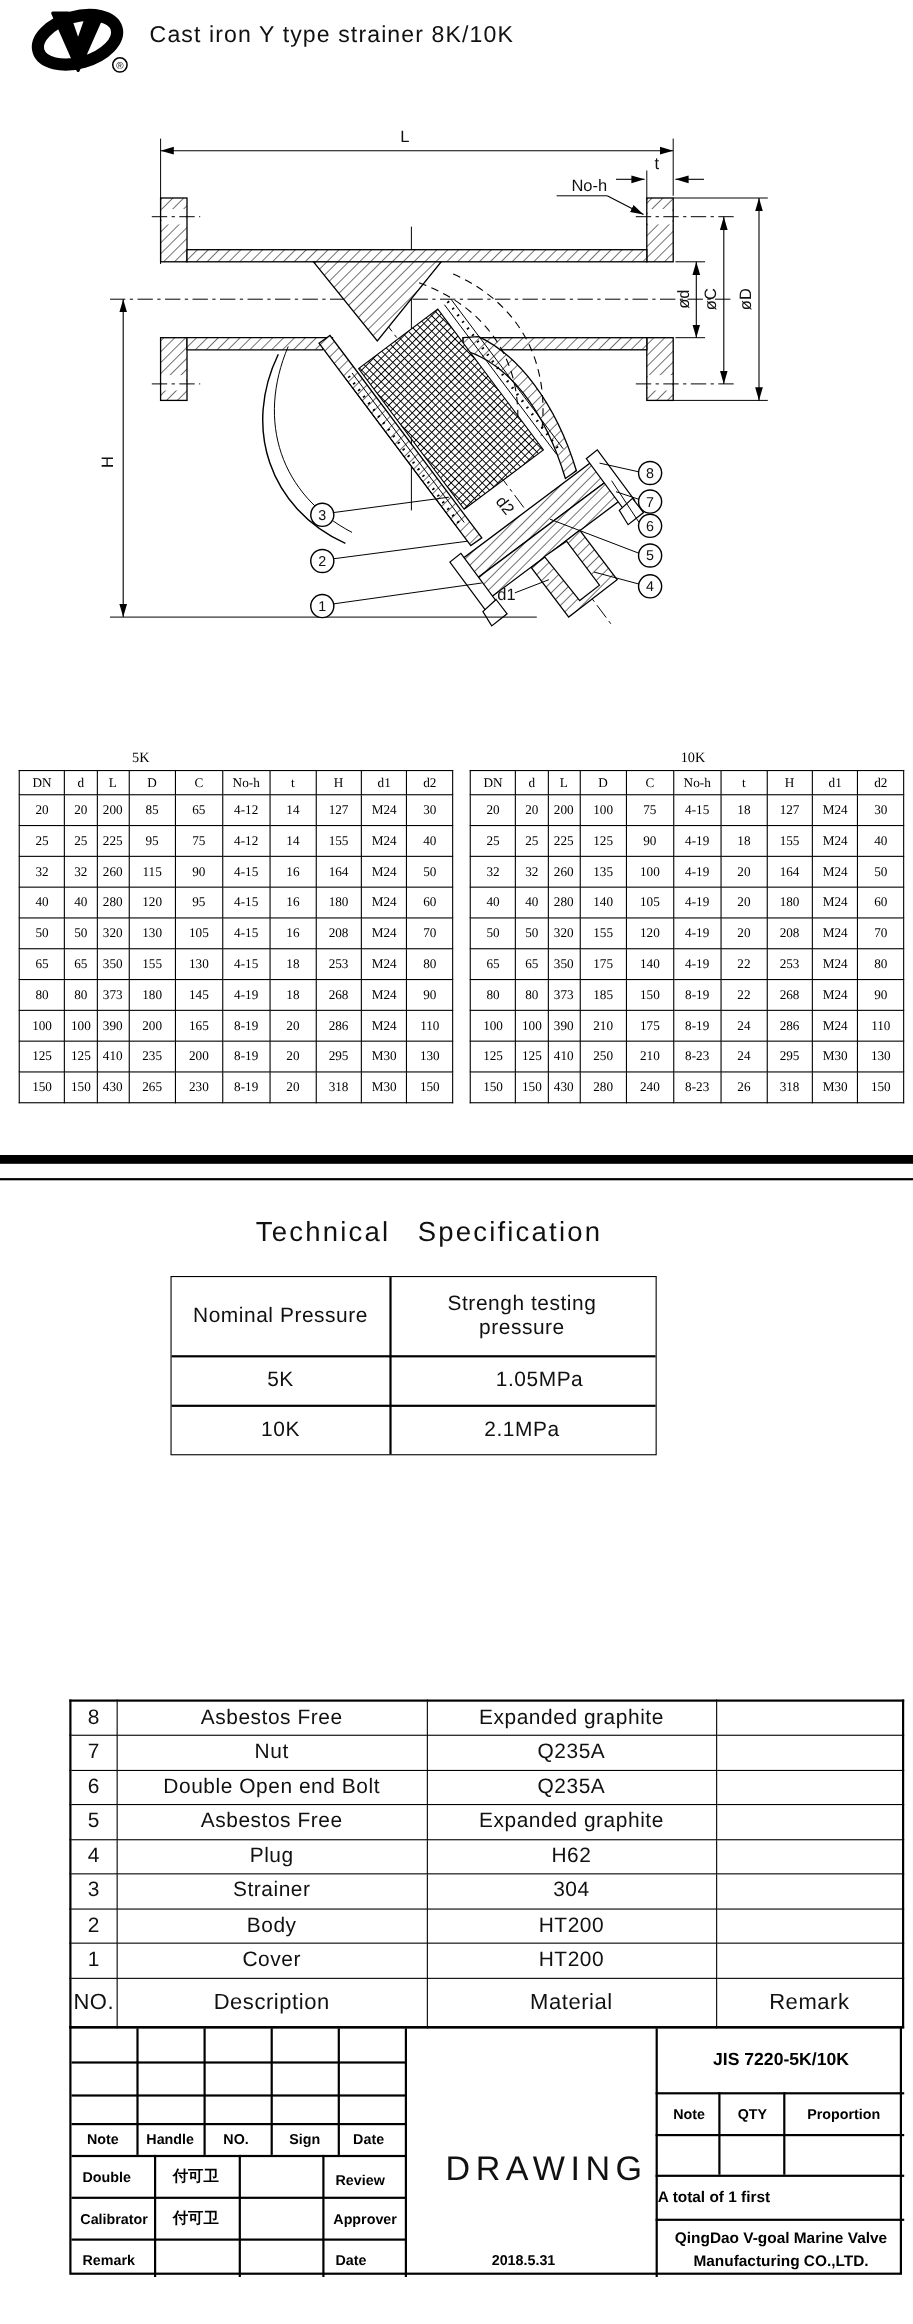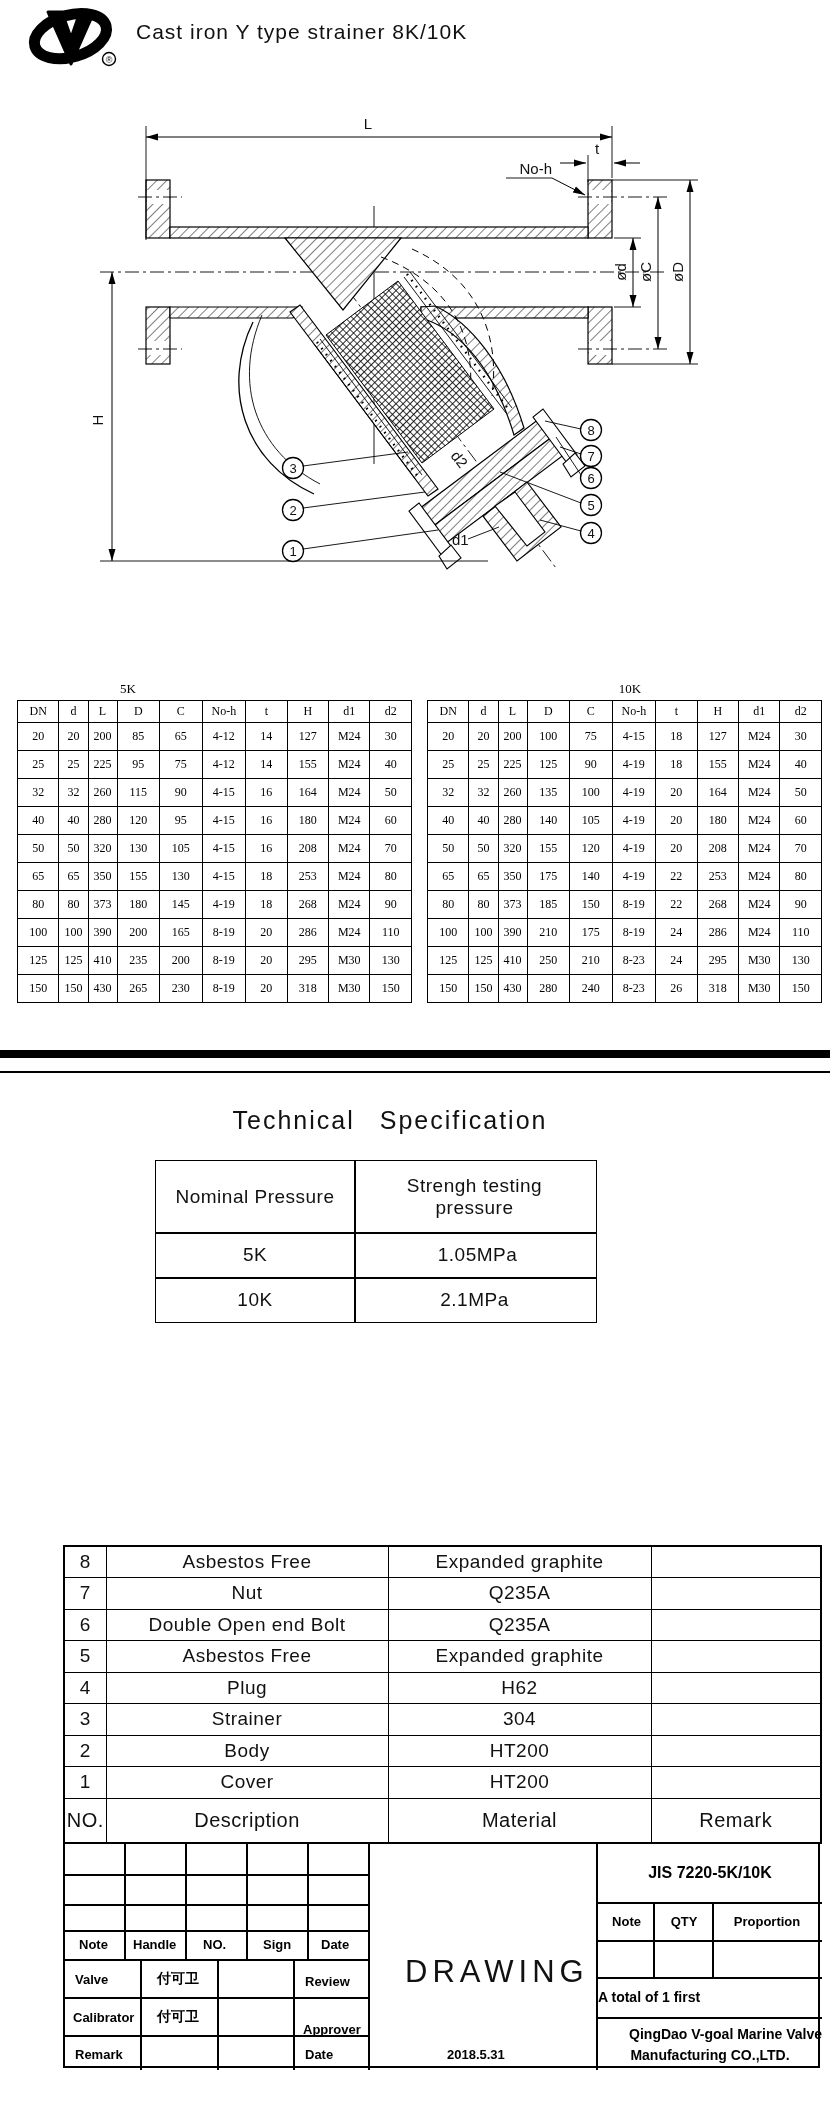--- a/index.html
+++ b/index.html
@@ -508,21 +508,21 @@
   <div class="spec-box">
     <div class="spec-vline"></div>
     <div class="spec-hline" style="top:71px"></div>
     <div class="spec-hline" style="top:116px"></div>
     <div class="spec-cell" style="left:198px;top:0;width:241px;height:71px;flex-direction:column">
       <span>Strengh testing</span>
       <span>pressure</span>
     </div>
     <div class="spec-cell" style="left:0;top:0;width:198px;height:71px">Nominal Pressure</div>
     <div class="spec-cell" style="left:0;top:71px;width:198px;height:45px">5K</div>
-    <div class="spec-cell" style="left:181px;top:71px;width:281px;height:45px">1.05MPa</div>
+    <div class="spec-cell" style="left:194px;top:71px;width:281px;height:45px">1.05MPa</div>
     <div class="spec-cell" style="left:0;top:116px;width:198px;height:45px">10K</div>
     <div class="spec-cell" style="left:198px;top:116px;width:241px;height:45px">2.1MPa</div>
   </div>
 
   <table class="parts-table">
     <colgroup>
         <col style="width:42px">
         <col style="width:282px">
         <col style="width:263px">
         <col style="width:170px">
@@ -611,34 +611,34 @@
     <div class="tb-line" style="left:531px;top:58px;width:226px;height:1.7px"></div>
     <div class="tb-line" style="left:531px;top:96px;width:226px;height:1.5px"></div>
     <div class="tb-line" style="left:531px;top:133px;width:226px;height:1.7px"></div>
     <div class="tb-line" style="left:531px;top:173px;width:226px;height:1.7px"></div>
 
     <div class="tb-label" style="left:14px;top:93px">Note</div>
     <div class="tb-label" style="left:68px;top:93px">Handle</div>
     <div class="tb-label" style="left:138px;top:93px">NO.</div>
     <div class="tb-label" style="left:198px;top:93px">Sign</div>
     <div class="tb-label" style="left:256px;top:93px">Date</div>
-    <div class="tb-label" style="left:10px;top:128px">Valve</div>
+    <div class="tb-label" style="left:10px;top:128px">Double</div>
     <div class="tb-label" style="left:92px;top:126px;font-size:14px">付可卫</div>
     <div class="tb-label" style="left:240px;top:130px">Review</div>
     <div class="tb-label" style="left:8px;top:166px">Calibrator</div>
     <div class="tb-label" style="left:92px;top:164px;font-size:14px">付可卫</div>
-    <div class="tb-label" style="left:238px;top:178px">Approver</div>
+    <div class="tb-label" style="left:238px;top:166px">Approver</div>
     <div class="tb-label" style="left:10px;top:203px">Remark</div>
     <div class="tb-label" style="left:240px;top:203px">Date</div>
     <div class="tb-label" style="left:395px;top:203px;left:382px">2018.5.31</div>
 
     <div class="tb-big" style="left:340px;top:110px">DRAWING</div>
 
     <div class="tb-label" style="left:533px;top:20px;width:224px;text-align:center;font-size:16px">JIS 7220-5K/10K</div>
     <div class="tb-label" style="left:533px;top:70px;width:57px;text-align:center">Note</div>
     <div class="tb-label" style="left:590px;top:70px;width:58px;text-align:center">QTY</div>
     <div class="tb-label" style="left:649px;top:70px;width:106px;text-align:center">Proportion</div>
     <div class="tb-label" style="left:533px;top:145px;width:224px;font-size:14px">A total of 1 first</div>
-    <div class="tb-label" style="left:533px;top:182px;width:224px;text-align:right;font-size:14px">QingDao V-goal Marine Valve</div>
+    <div class="tb-label" style="left:533px;top:182px;width:224px;text-align:center;font-size:14px">QingDao V-goal Marine Valve</div>
     <div class="tb-label" style="left:533px;top:203px;width:224px;text-align:center;font-size:14px">Manufacturing CO.,LTD.</div>
   </div>
 
 </div>
 
 </body></html>

